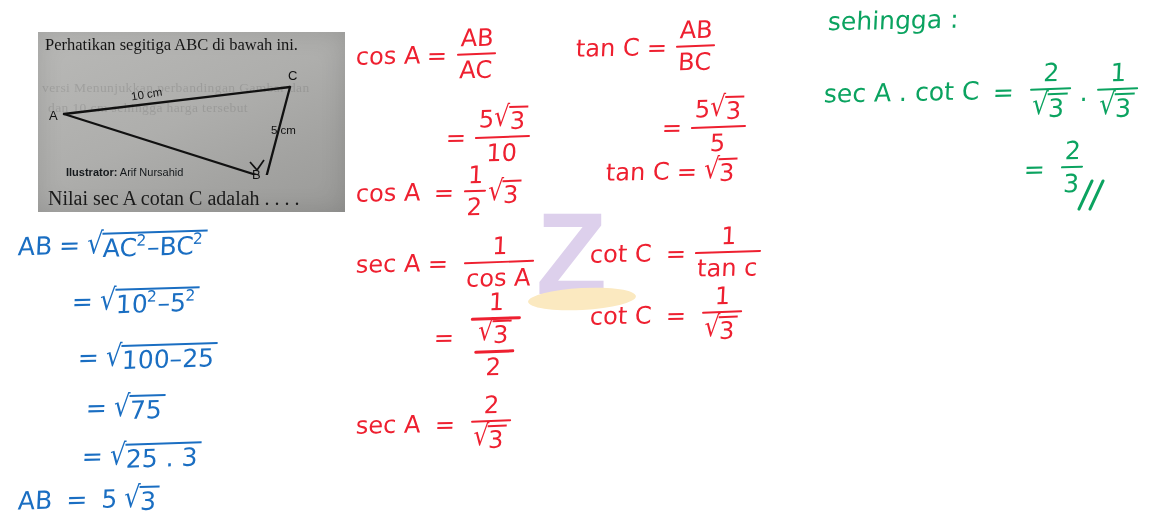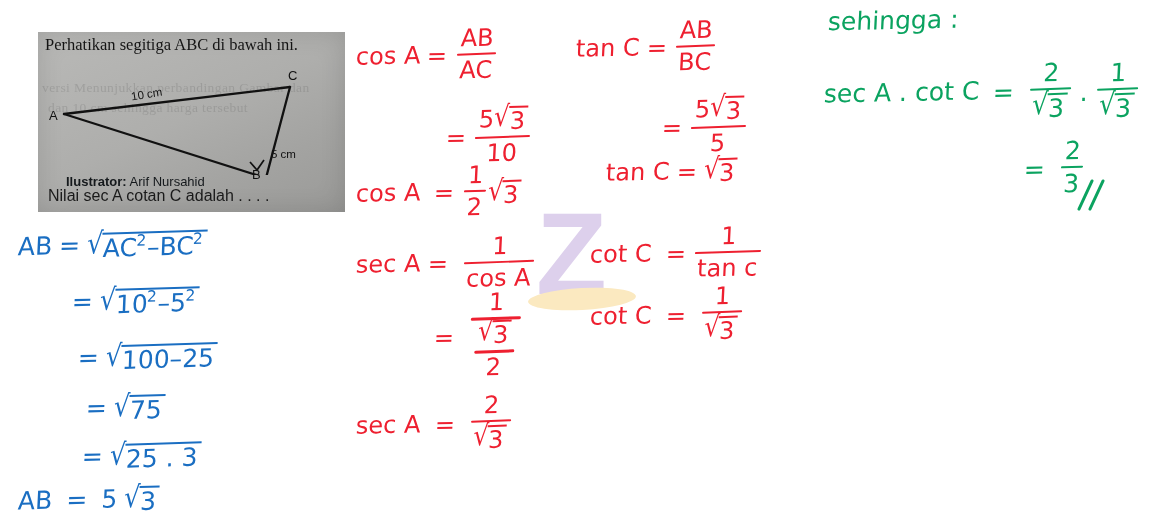--- a/index.html
+++ b/index.html
@@ -47,31 +47,31 @@
     font-family: "Liberation Serif", serif;
     font-size: 16.5px;
     color: #141414;
     white-space: nowrap;
     text-align: right;
   }
   .photo-question {
     position: absolute;
     left: 10px;
     top: 155px;
-    font-family: Liberation Sans, sans-serif;
-    font-size: 16px;
+    font-family: Liberation Serif, serif;
+    font-size: 20px;
     color: #1a1a1a;
     white-space: nowrap;
   }
   .photo-credit {
     position: absolute;
     left: 28px;
-    top: 142px;
+    top: 134px;
     font-family: "Liberation Sans", sans-serif;
-    font-size: 13px;
+    font-size: 11px;
     color: #15191c;
     white-space: nowrap;
   }
   .photo-credit b { font-weight: 700; }
   .tri-svg {
     position: absolute;
     left: 0;
     top: 18px;
     width: 307px;
     height: 125px;
@@ -79,21 +79,21 @@
   .tri-label {
     position: absolute;
     font-family: "Liberation Sans", sans-serif;
     color: #111;
     white-space: nowrap;
   }
   .lbl-A { left: 11px;  top: 76px;  font-size: 13px; }
   .lbl-B { left: 214px; top: 135px; font-size: 13px; }
   .lbl-C { left: 250px; top: 36px;  font-size: 13px; }
   .lbl-10 { left: 93px; top: 56px;  font-size: 11.5px; transform: rotate(-9deg); }
-  .lbl-5  { left: 233px; top: 92px; font-size: 11.5px; margin-top: 24px; }
+  .lbl-5  { left: 233px; top: 92px; font-size: 11.5px; }
 
   
   .wm-z {
     position: absolute;
     left: 536px;
     top: 196px;
     font-family: "Liberation Sans", sans-serif;
     font-size: 116px;
     font-weight: 700;
     color: #ddd0ec;

